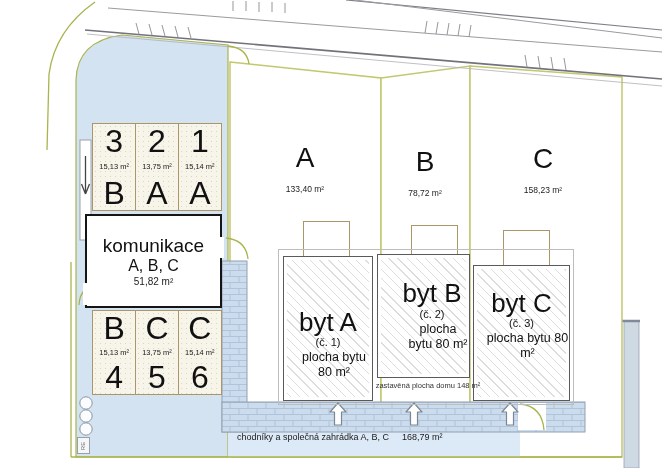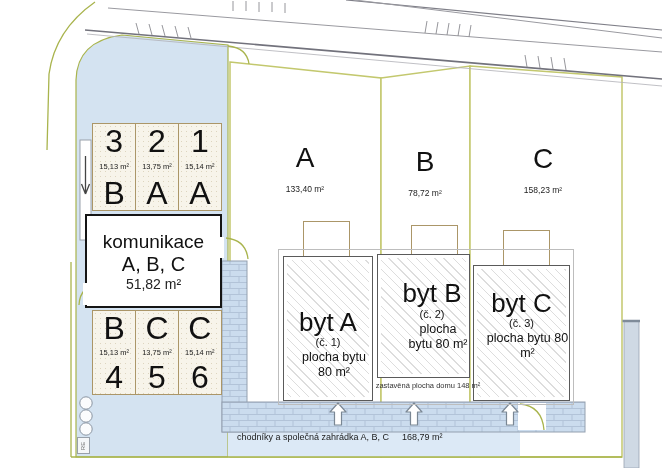--- a/index.html
+++ b/index.html
@@ -16,22 +16,22 @@
          display:flex;flex-direction:column;justify-content:space-between;align-items:center;
          padding:1px 0;}
   .stall + .stall{margin-left:-1.5px;}
   .stall .big{font-size:32px;line-height:1.0;letter-spacing:0;}
   .stall .small{font-size:7.5px;line-height:1;color:#222;}
 
   
   .kom{border:2px solid #151515;background:#fff;display:flex;flex-direction:column;
        justify-content:center;align-items:center;gap:3px;}
   .kom .t1{font-size:19px;line-height:1;}
-  .kom .t2{font-size:20px;line-height:1;}
-  .kom .t3{font-size:14px;line-height:1;color:#222;}
+  .kom .t2{font-size:16px;line-height:1;}
+  .kom .t3{font-size:10px;line-height:1;color:#222;}
   .borderGap{background:#fff;}
 
   
   .plotLabel{display:flex;flex-direction:column;align-items:center;gap:13px;transform:translateX(-50%);}
   .plotLabel .ltr{font-size:28px;line-height:1;}
   .plotLabel .ar{font-size:8.5px;line-height:1;color:#222;}
 
   
   .terrace{border:1.5px solid #ab9668;background:#fff;}
   .houseOutline{border:1px solid #bdbdbd;background:transparent;}

